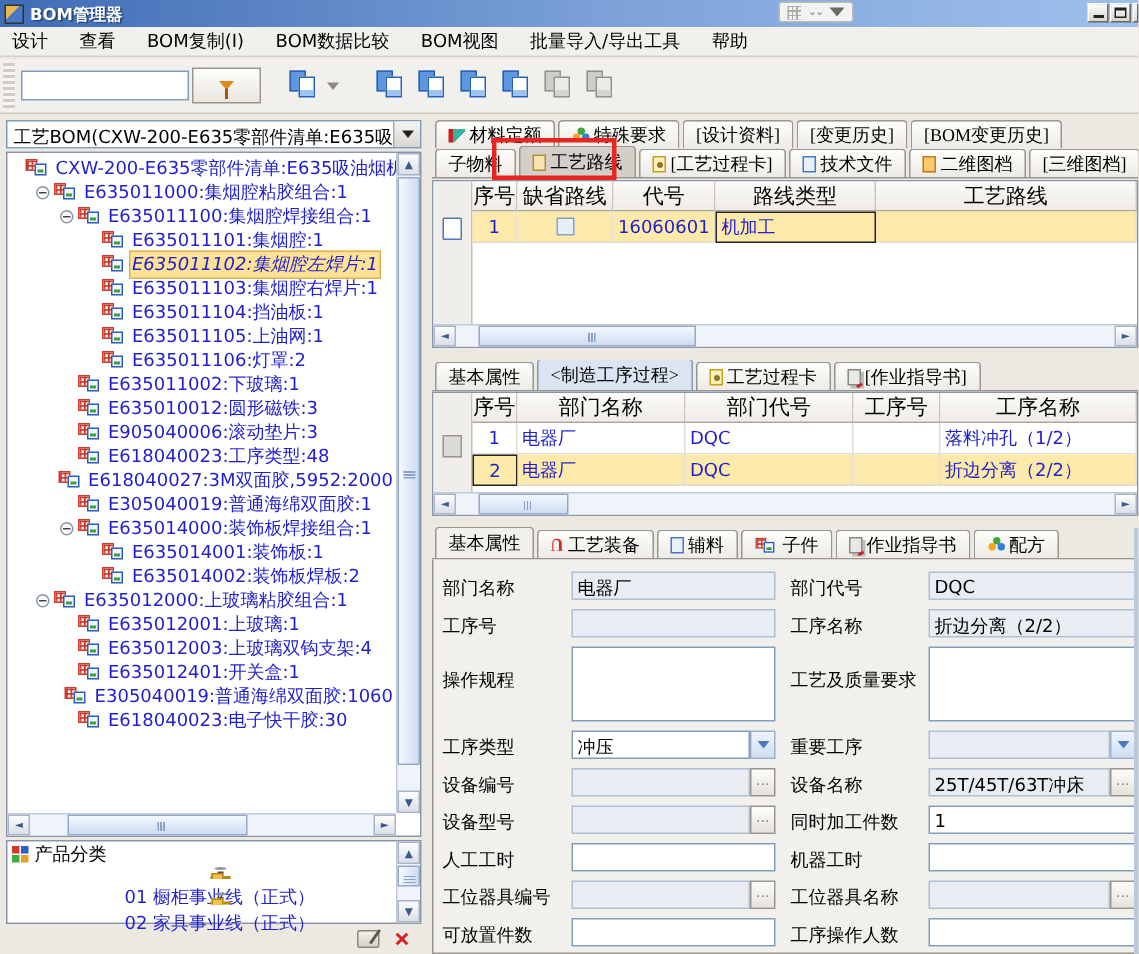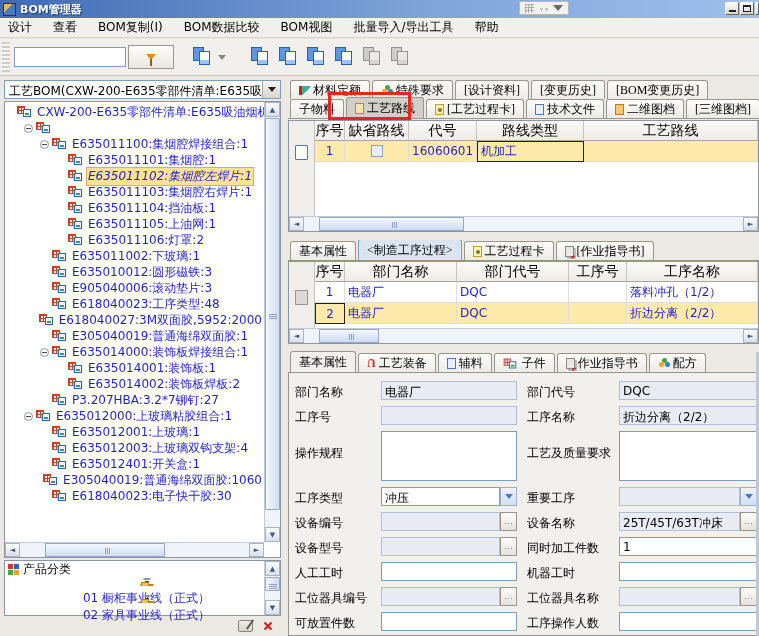--- a/index.html
+++ b/index.html
@@ -256,20 +256,21 @@
           </span>
           <span class="tlabel">CXW-200-E635零部件清单:E635吸油烟机</span>
         </div>
       <div class="titem lv1">
           <span class="pad"></span>
           <span class="knob"></span>
           <span class="bicon">
             <i class="b1"></i>
             <i class="b2"></i>
           </span>
+          <span class="tlabel">E635011000:集烟腔粘胶组合:1</span>
         </div>
       <div class="titem lv2">
           <span class="pad"></span>
           <span class="knob"></span>
           <span class="bicon">
             <i class="b1"></i>
             <i class="b2"></i>
           </span>
           <span class="tlabel">E635011100:集烟腔焊接组合:1</span>
         </div>
@@ -400,29 +401,20 @@
           <span class="tlabel">E635014001:装饰板:1</span>
         </div>
       <div class="titem lv3">
           <span class="pad"></span>
           <span class="noknob"></span>
           <span class="bicon">
             <i class="b1"></i>
             <i class="b2"></i>
           </span>
           <span class="tlabel">E635014002:装饰板焊板:2</span>
-        </div>
-      <div class="titem lv2">
-          <span class="pad"></span>
-          <span class="noknob"></span>
-          <span class="bicon">
-            <i class="b1"></i>
-            <i class="b2"></i>
-          </span>
-          <span class="tlabel">P3.207HBA:3.2*7铆钉:27</span>
         </div>
       <div class="titem lv1">
           <span class="pad"></span>
           <span class="knob"></span>
           <span class="bicon">
             <i class="b1"></i>
             <i class="b2"></i>
           </span>
           <span class="tlabel">E635012000:上玻璃粘胶组合:1</span>
         </div>

